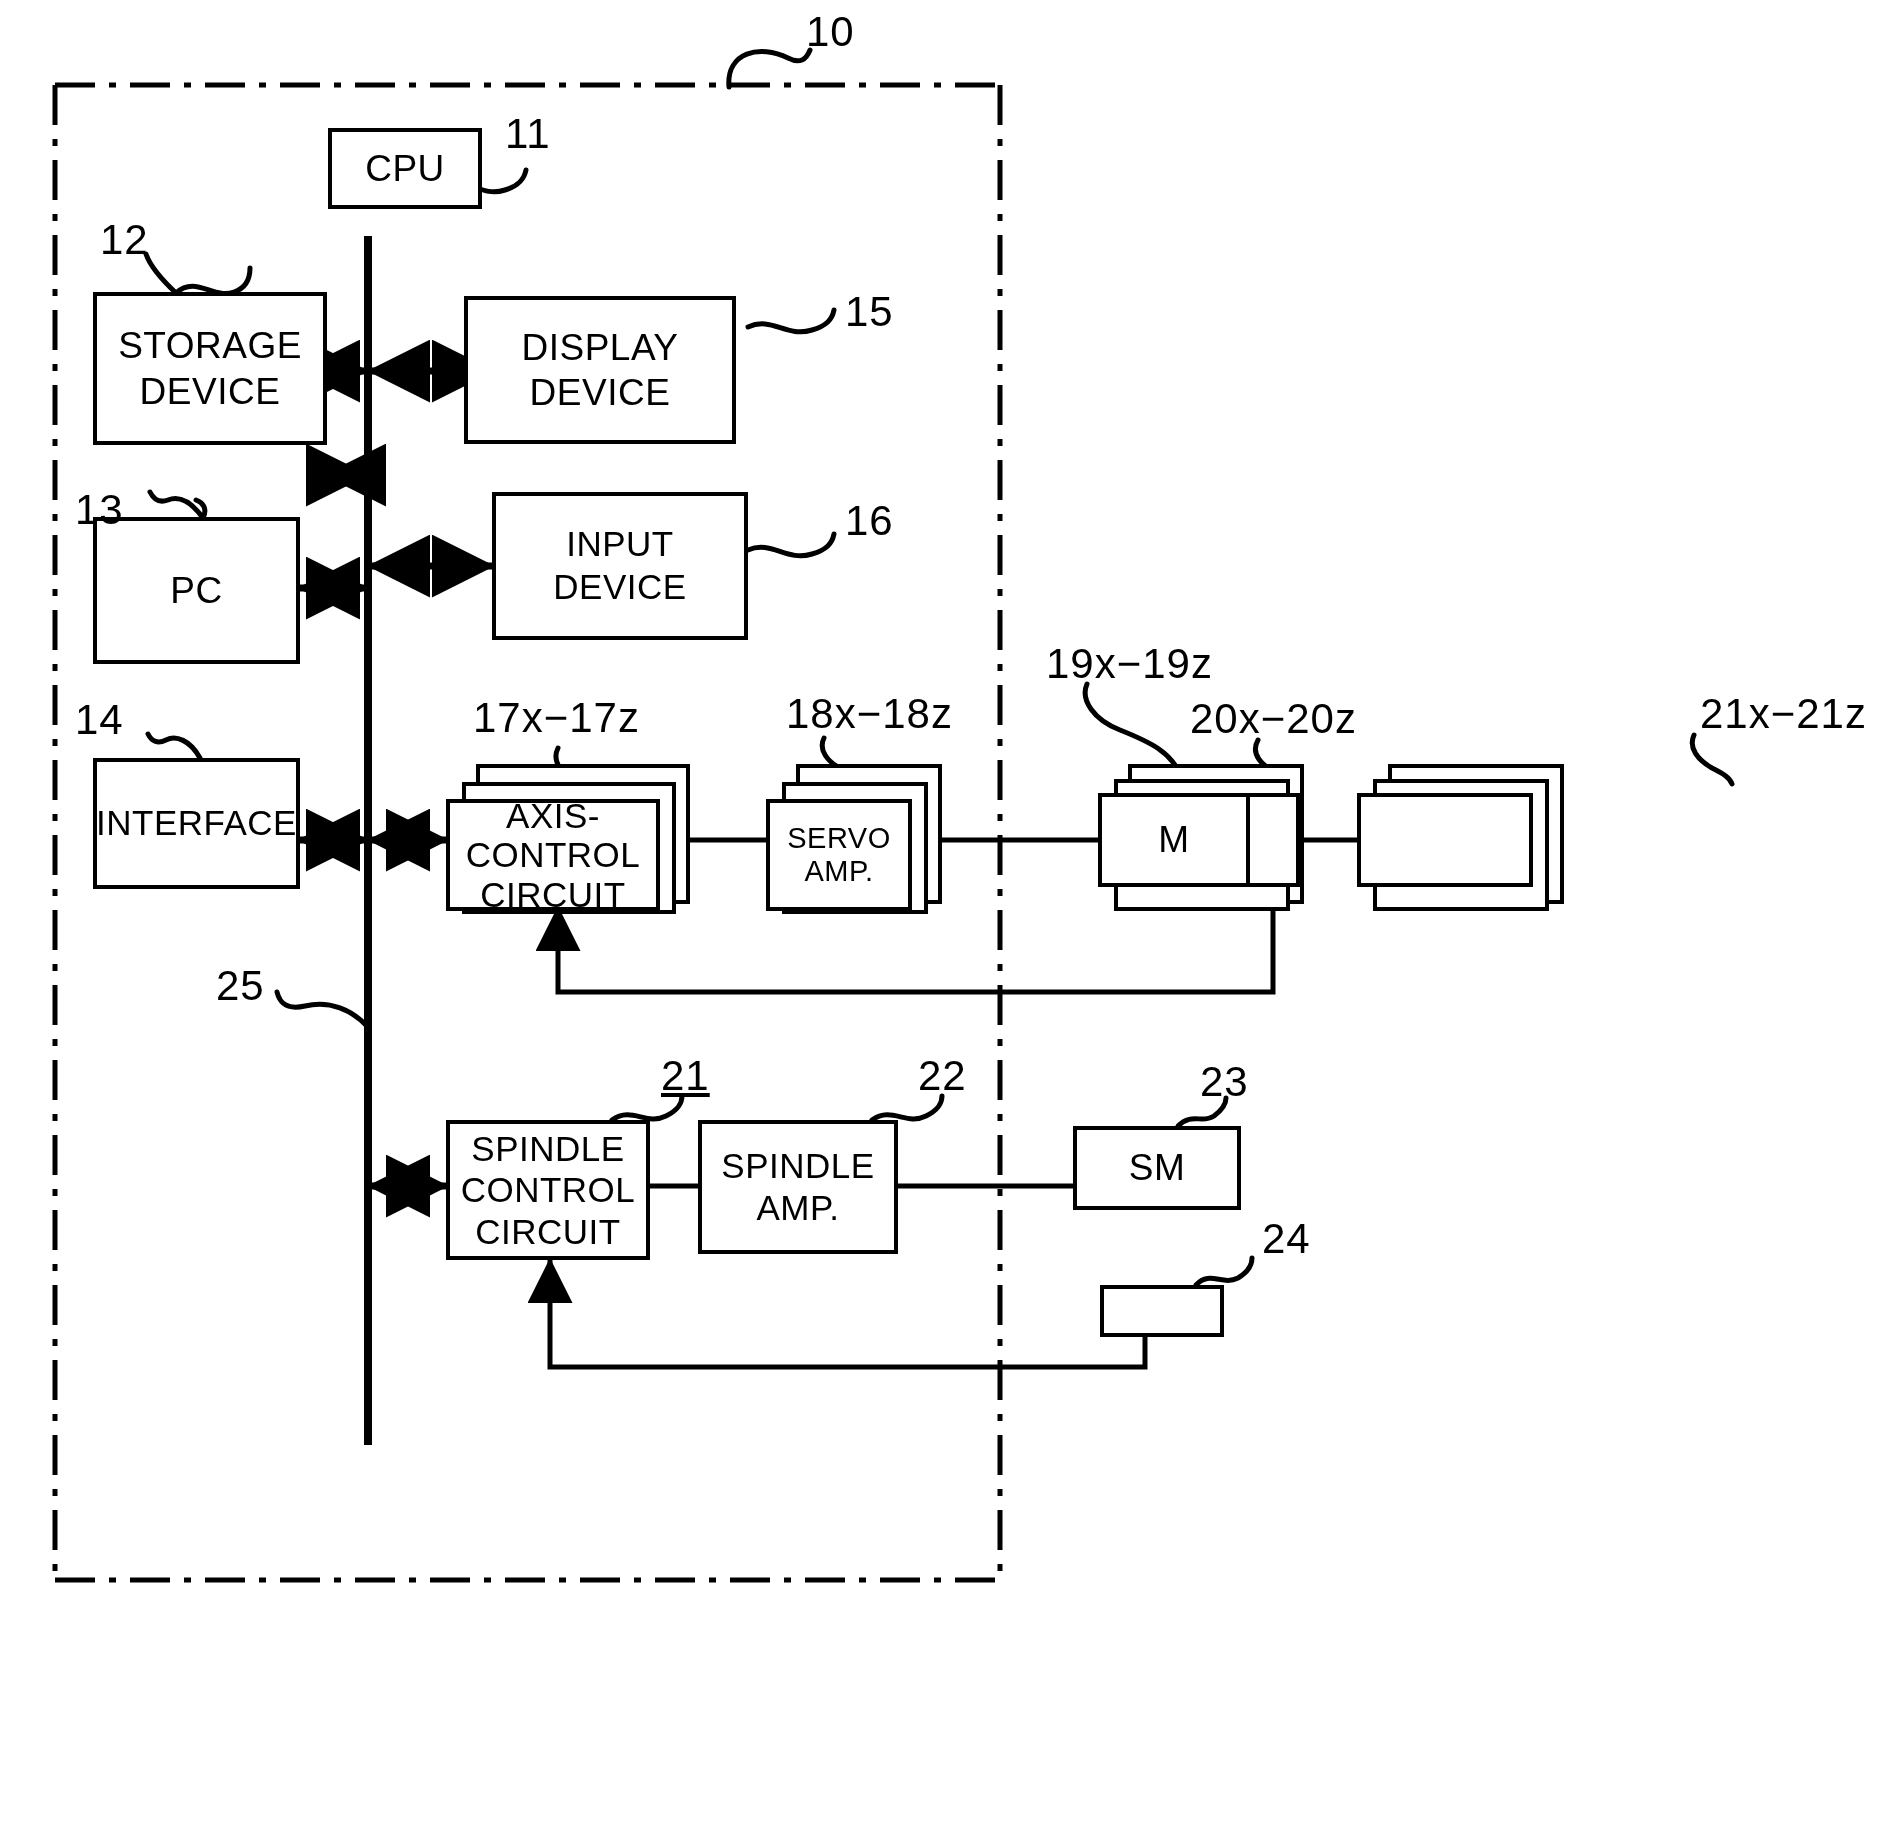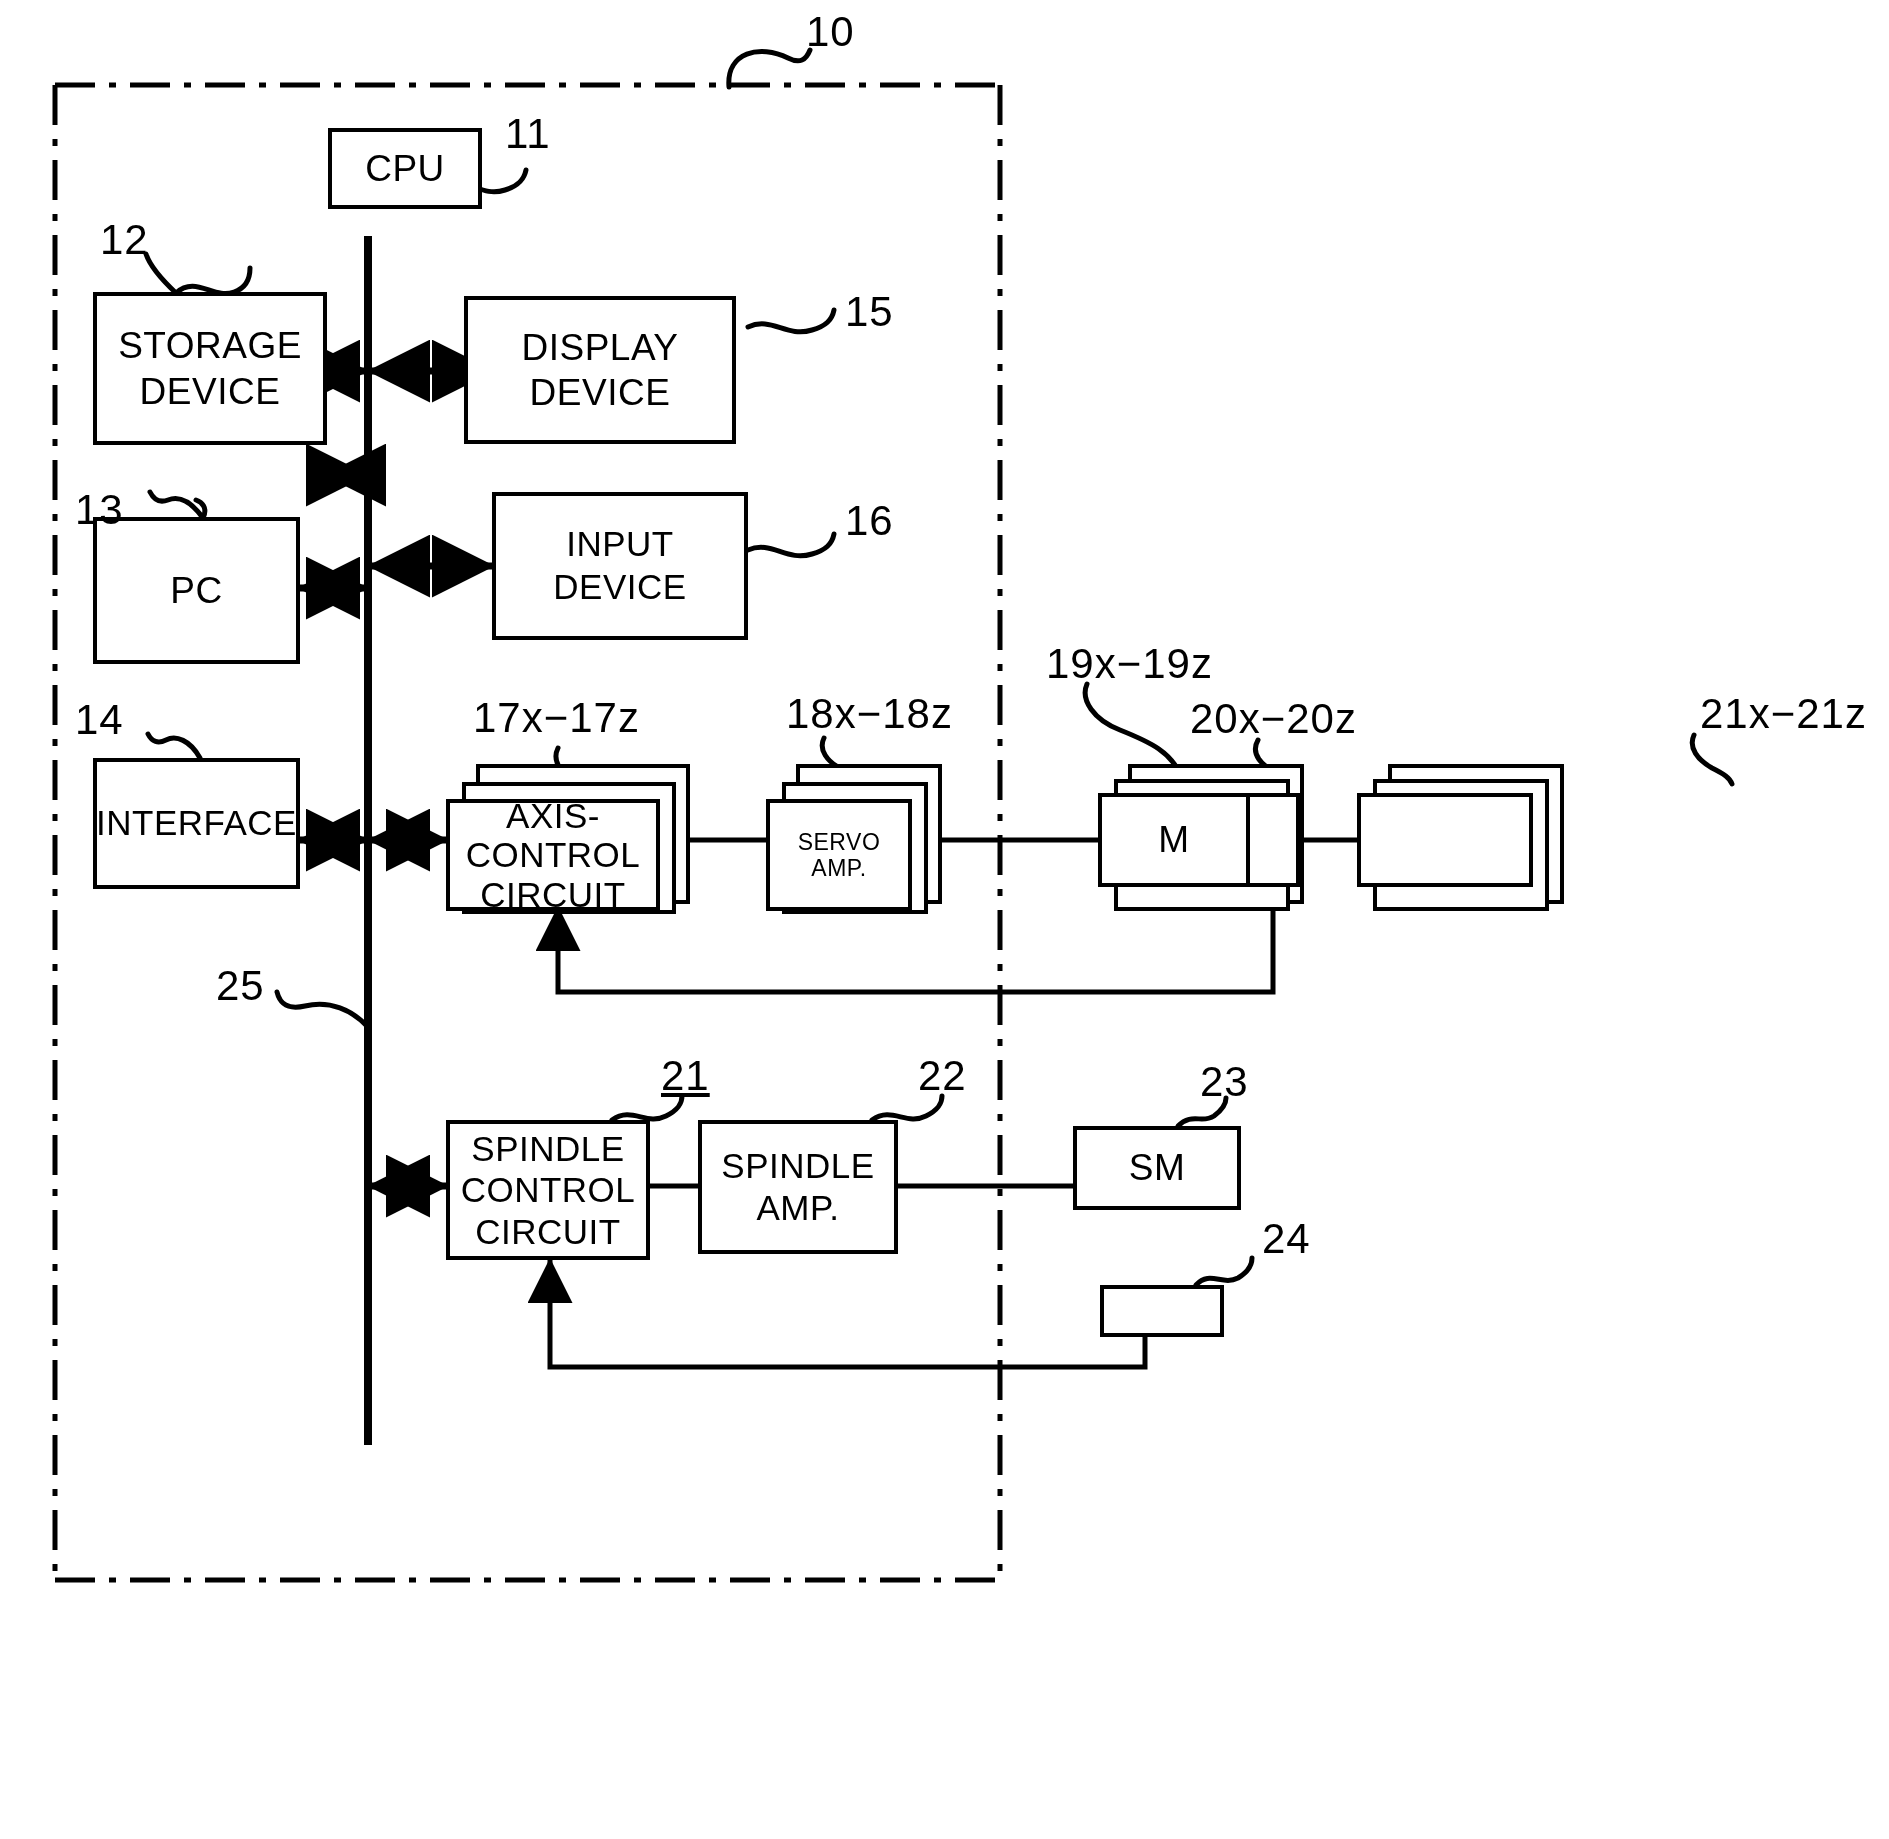--- a/index.html
+++ b/index.html
@@ -120,21 +120,21 @@
   <div class="stacklayer" style="left:476px;top:764px;width:214px;height:140px;"></div>
   <div class="stacklayer" style="left:462px;top:782px;width:214px;height:132px;"></div>
   <div class="box" style="left:446px;top:799px;width:214px;height:112px;flex-direction:column;font-size:35px;line-height:1.12;">
     <span class="lbl">AXIS-</span>
     <span class="lbl">CONTROL</span>
     <span class="lbl">CIRCUIT</span>
   </div>
 
   <div class="stacklayer" style="left:796px;top:764px;width:146px;height:140px;"></div>
   <div class="stacklayer" style="left:782px;top:782px;width:146px;height:132px;"></div>
-  <div class="box" style="left:766px;top:799px;width:146px;height:112px;flex-direction:column;font-size:23px;line-height:1.15;">
+  <div class="box" style="left:766px;top:799px;width:146px;height:112px;flex-direction:column;font-size:29px;line-height:1.15;">
     <span class="lbl">SERVO</span>
     <span class="lbl">AMP.</span>
   </div>
 
   <div class="stacklayer" style="left:1128px;top:764px;width:176px;height:140px;"></div>
   <div class="stacklayer" style="left:1114px;top:779px;width:176px;height:132px;"></div>
   <div class="box" style="left:1098px;top:793px;width:152px;height:94px;">
     <span class="lbl">M</span>
   </div>
   <div class="box" style="left:1246px;top:793px;width:54px;height:94px;"></div>

